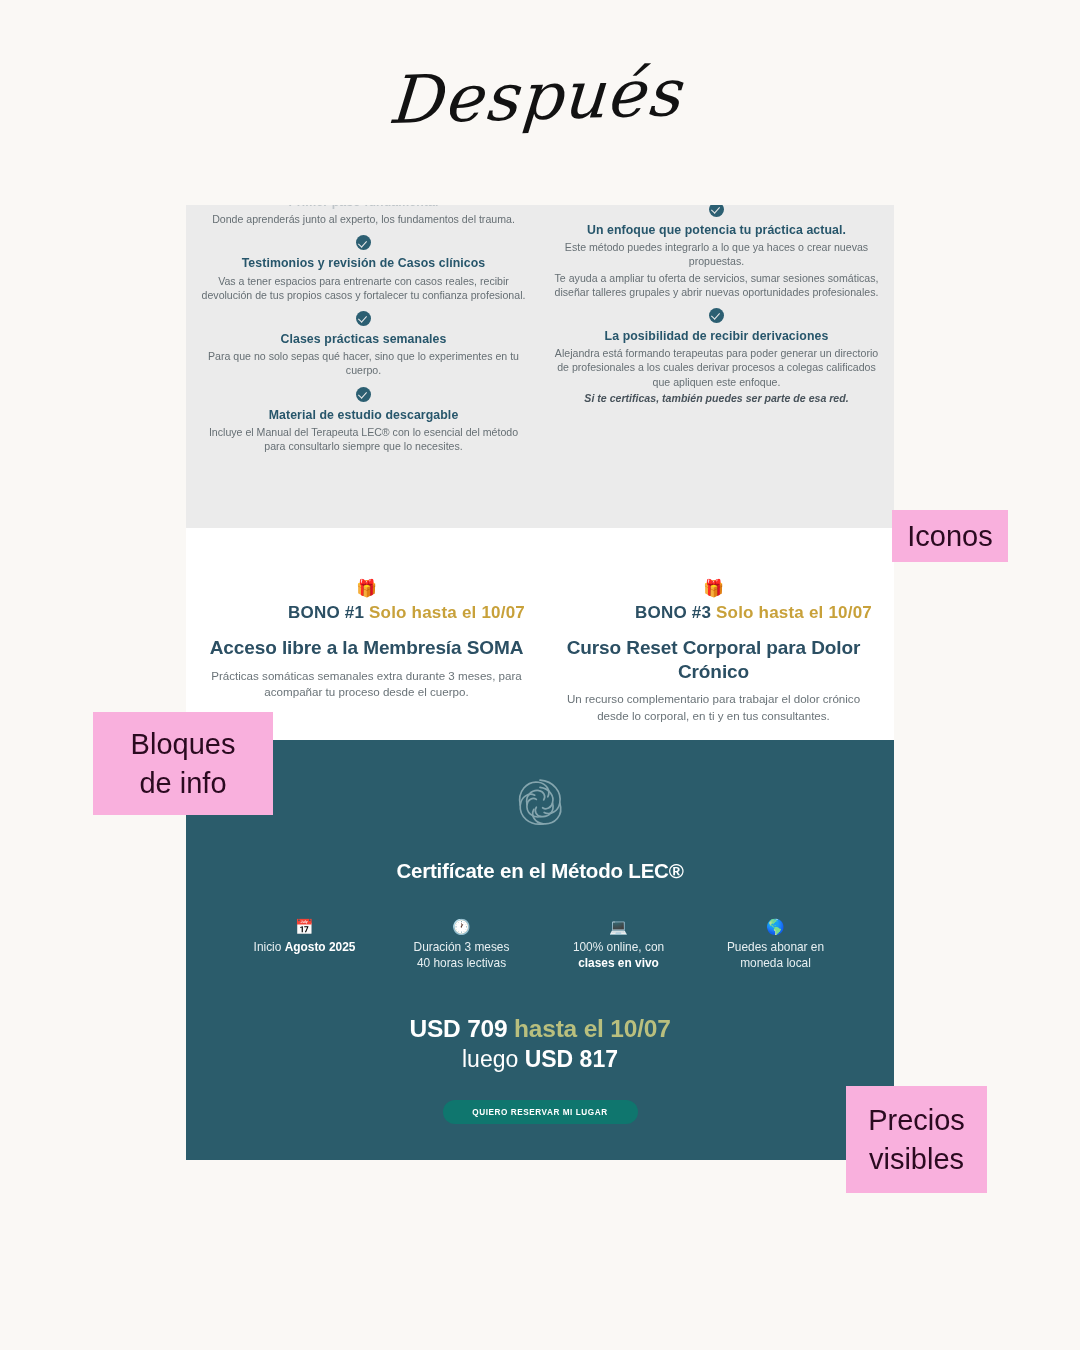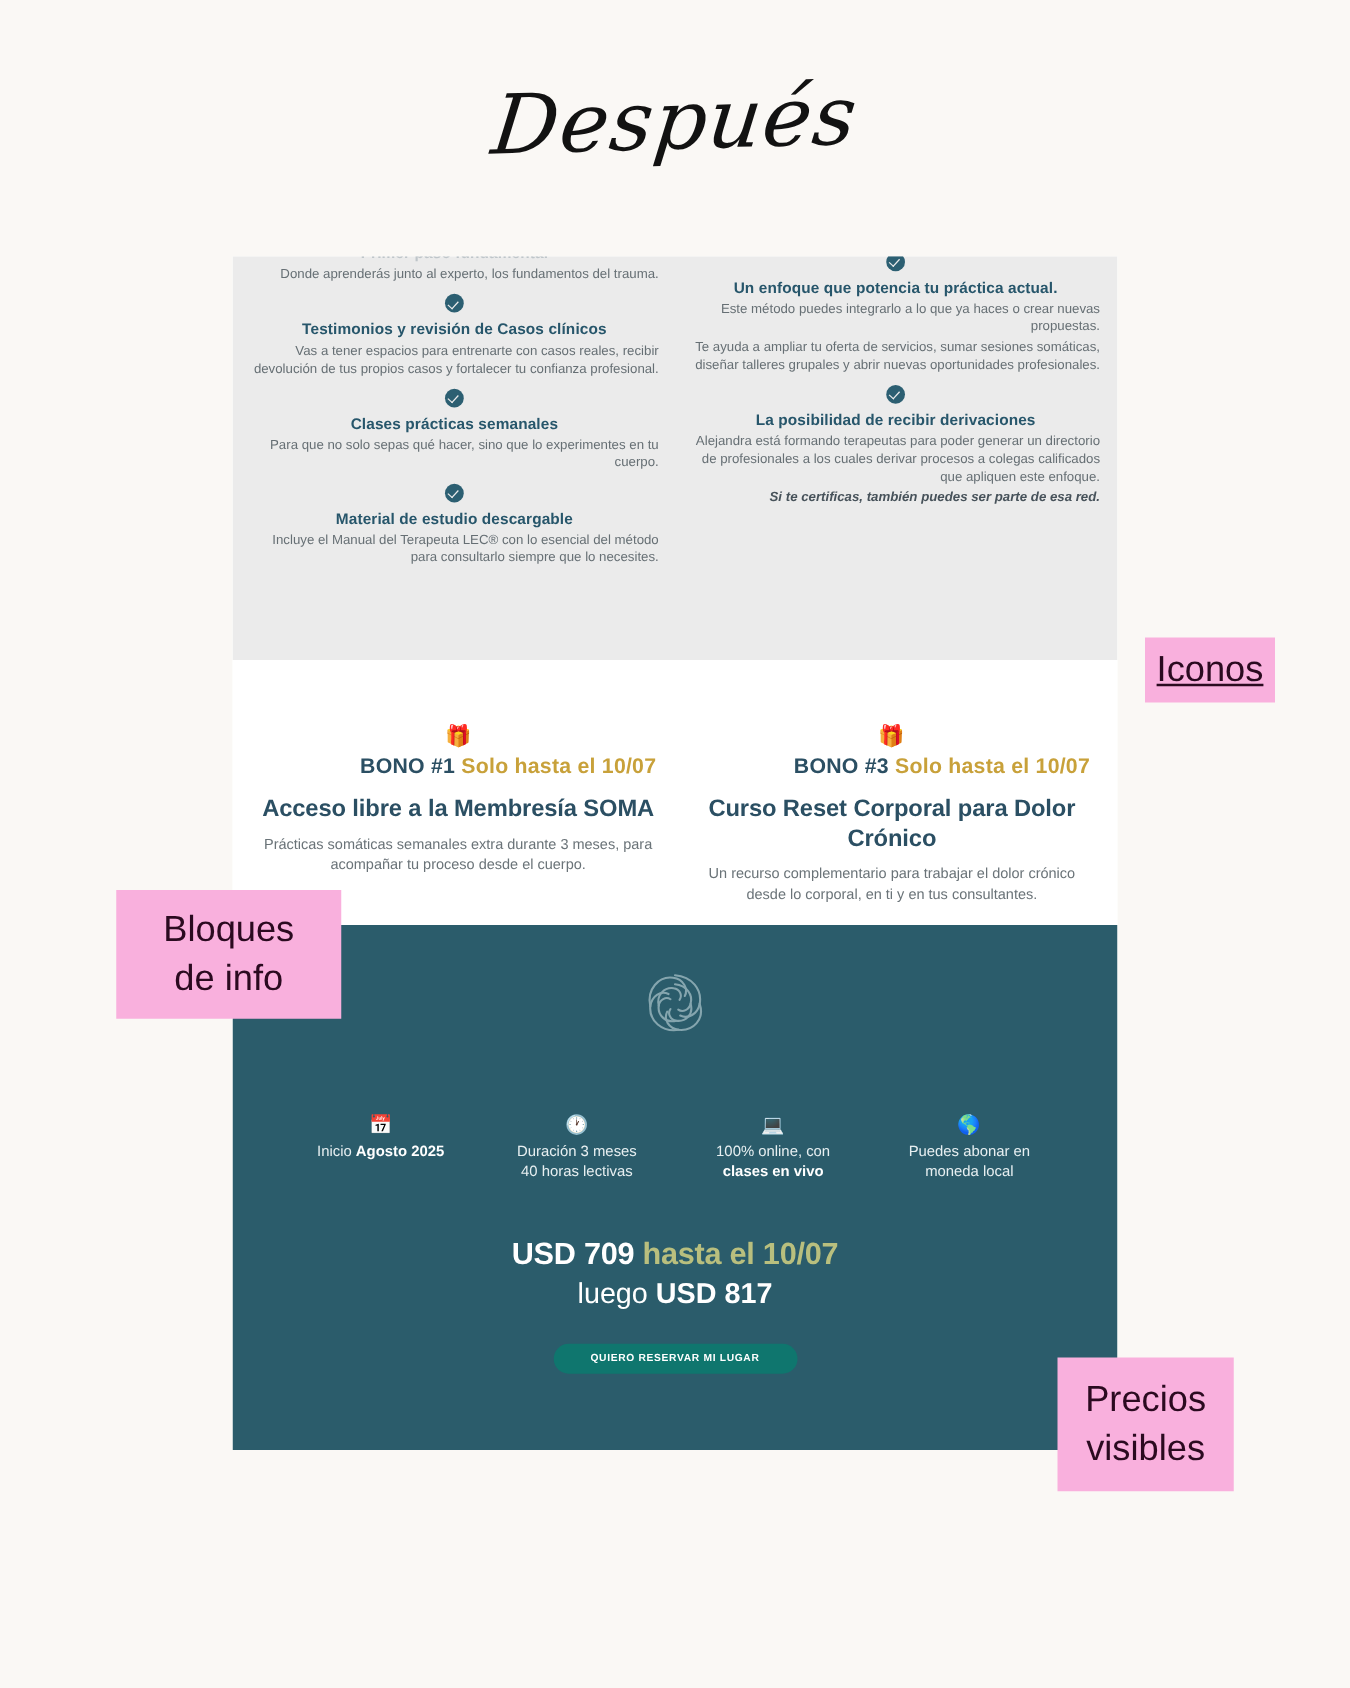--- a/index.html
+++ b/index.html
@@ -77,21 +77,20 @@
     font-weight: 700;
     color: #27566b;
     line-height: 1.32;
     letter-spacing: .1px;
   }
   .sec-benefits .b-body {
     font-size: 10.6px;
     color: #666f74;
     line-height: 1.34;
     margin-top: 2px;
-    text-align: right;
   }
   .sec-benefits .b-body.emph {
     font-weight: 700;
     font-style: italic;
     color: #47525a;
   }
   .b-title.cut {
     color: #9aa6ad;
     opacity: .55;
     font-size: 12.3px;
@@ -217,21 +216,21 @@
     background: #f9b0dd;
     color: #2b0a20;
     font-size: 29px;
     line-height: 1.33;
     text-align: center;
     display: flex;
     align-items: center;
     justify-content: center;
     padding: 6px 14px;
   }
-  #callout-iconos   { left: 916px; top: 510px;  width: 104px; height: 52px; text-decoration: underline; }
+  #callout-iconos   { left: 892px; top: 510px;  width: 116px; height: 52px; }
   #callout-bloques  { left: 93px;  top: 712px;  width: 180px; height: 103px; }
   #callout-precios  { left: 846px; top: 1086px; width: 141px; height: 107px; }
 </style>
 </head>
 <body>
 
 <div id="page">
 
   <div class="page-title">Después</div>
 
@@ -322,20 +321,21 @@
           <path d="M88 52 C96 76 78 94 56 92 C40 90 32 76 38 64"></path>
           <path d="M56 92 C30 96 10 78 12 56 C14 40 28 31 40 37"></path>
           <path d="M12 56 C6 30 25 9 47 12 C63 14 71 29 65 40"></path>
           <path d="M50 22 C68 24 78 38 74 52 C72 61 62 66 55 61"></path>
           <path d="M74 52 C79 69 66 80 52 78 C43 77 38 67 43 60"></path>
           <path d="M52 78 C35 82 23 69 25 55 C26 46 36 40 43 45"></path>
           <path d="M25 55 C21 38 34 26 48 28 C57 29 62 39 57 46"></path>
         </g>
       </svg>
 
+      <div class="teal-h1">Certifícate en el Método LEC®</div>
 
       <div class="facts">
 
         <div class="fact">
           <span class="fact-icon">📅</span>
           <div class="fact-text"><span>Inicio </span><b>Agosto 2025</b></div>
         </div>
 
         <div class="fact">
           <span class="fact-icon">🕐</span>

